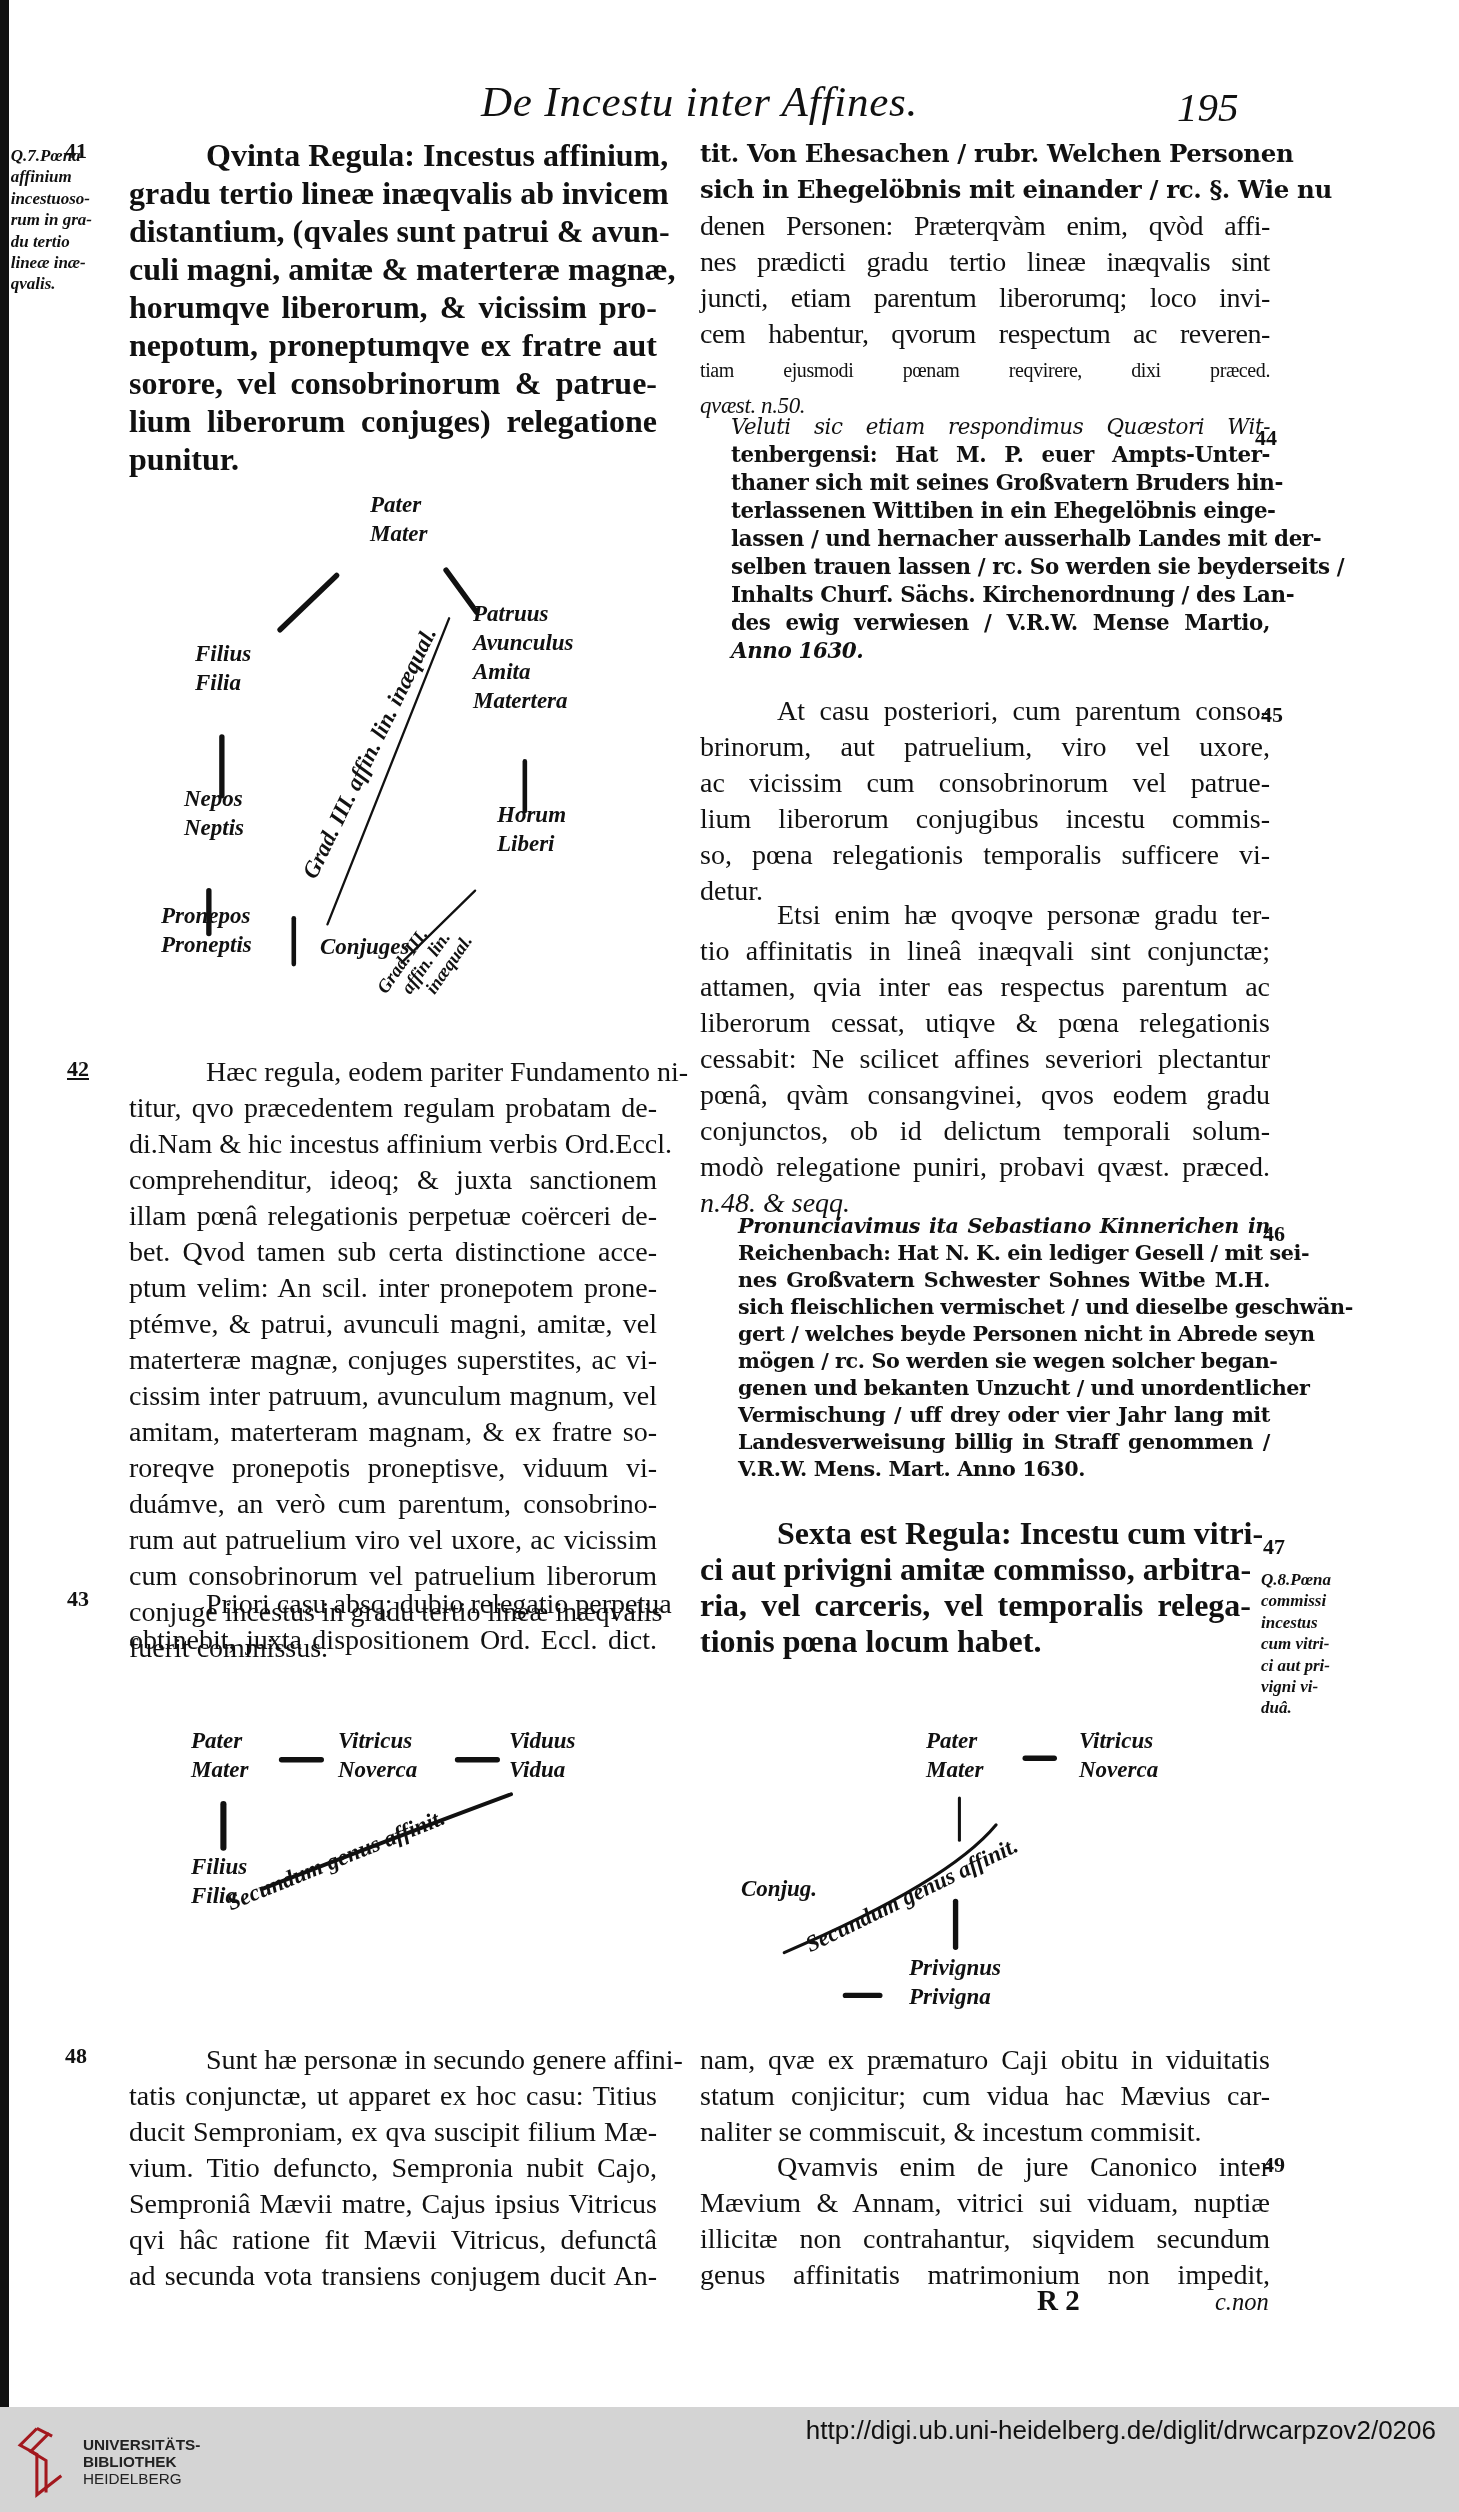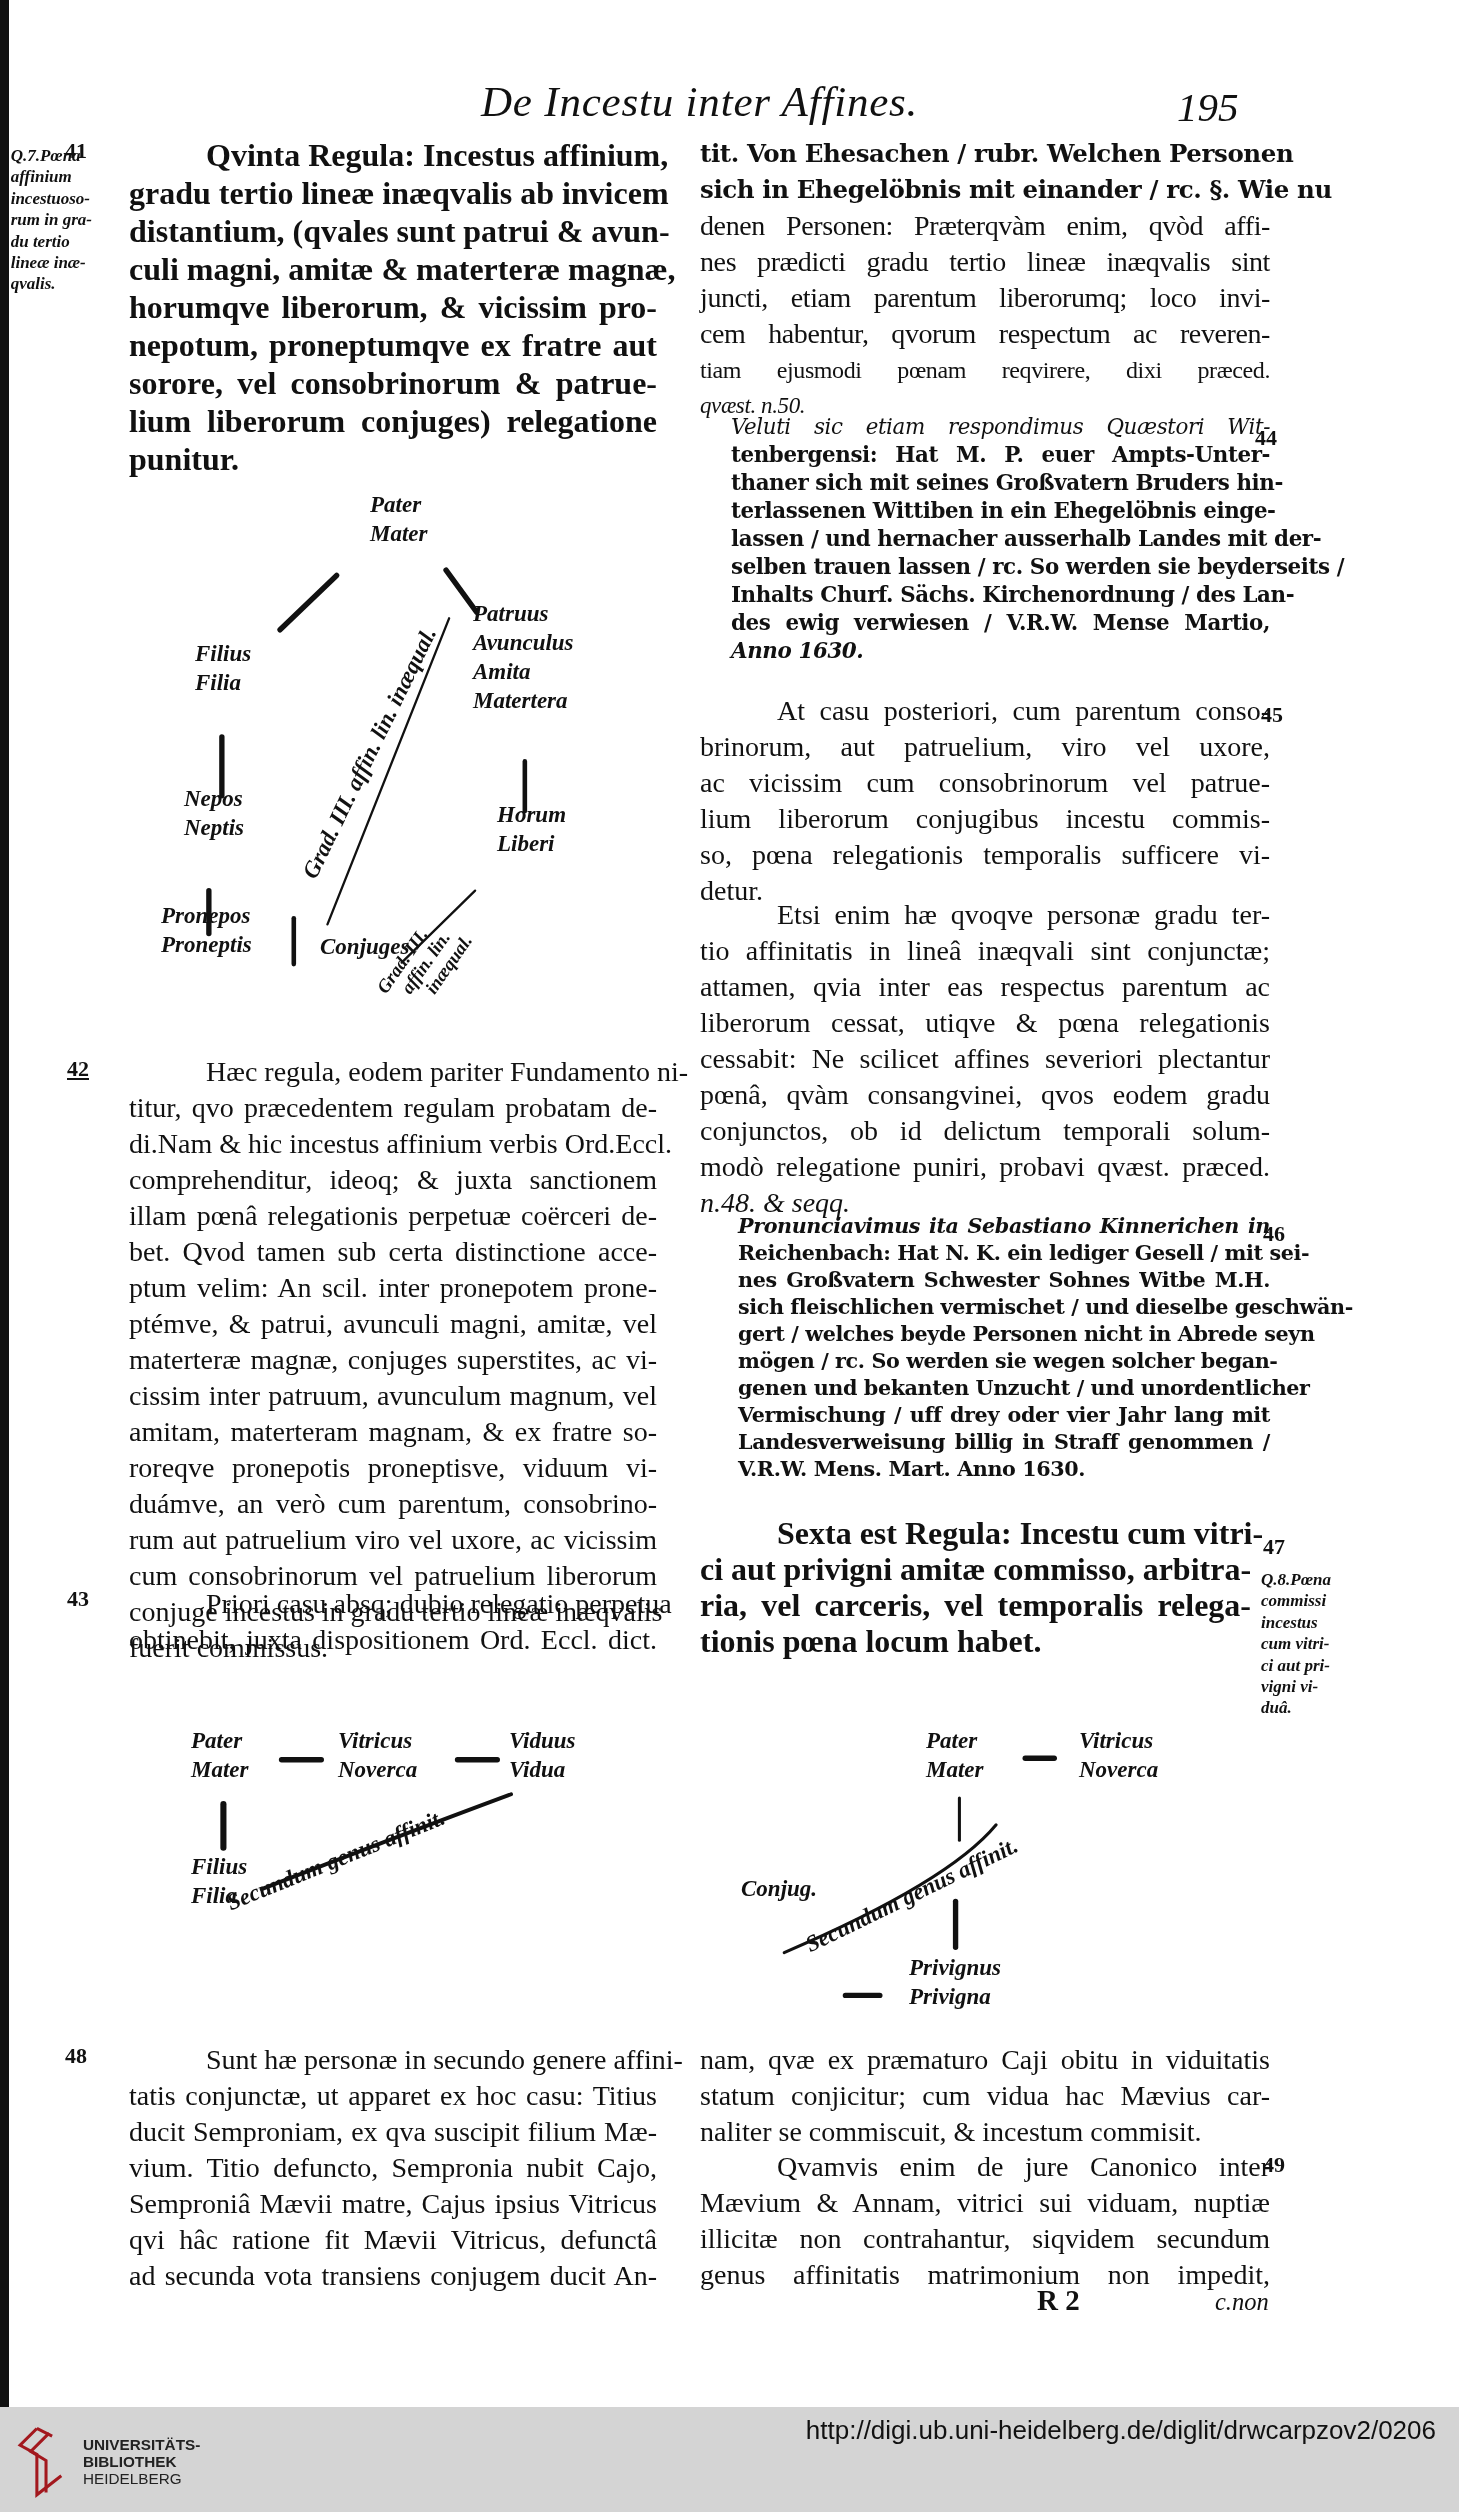--- a/index.html
+++ b/index.html
@@ -150,21 +150,21 @@
   <span class="line">ad secunda vota transiens conjugem ducit An-</span>
 </div>
 
 <div class="col frak" style="left:700px; top:136px; width:570px; font-size:24.5px; line-height:36px;">
   <span class="line">tit. Von Ehesachen / rubr. Welchen Personen</span>
   <span class="line">sich in Ehegelöbnis mit einander / rc. §. Wie nu</span>
   <span class="line" style="font-weight:normal; font-family:'Liberation Serif',serif; font-size:28px;">denen Personen: Præterqvàm enim, qvòd affi-</span>
   <span class="line" style="font-weight:normal; font-family:'Liberation Serif',serif; font-size:28px;">nes prædicti gradu tertio lineæ inæqvalis sint</span>
   <span class="line" style="font-weight:normal; font-family:'Liberation Serif',serif; font-size:28px;">juncti, etiam parentum liberorumq; loco invi-</span>
   <span class="line" style="font-weight:normal; font-family:'Liberation Serif',serif; font-size:28px;">cem habentur, qvorum respectum ac reveren-</span>
-  <span class="line" style="font-weight:normal; font-family:'Liberation Serif',serif; font-size:24px;">tiam ejusmodi pœnam reqvirere, dixi præced.</span>
+  <span class="line" style="font-weight:normal; font-family:'Liberation Serif',serif; font-size:20px;">tiam ejusmodi pœnam reqvirere, dixi præced.</span>
   <span class="line last it" style="font-weight:normal; font-family:'Liberation Serif',serif; font-size:23px;">qvæst. n.50.</span>
 </div>
 
 <div class="para-num" style="left:1255px; top:425px;">44</div>
 <div class="col frak" style="left:731px; top:413px; width:539px; font-size:21.4px; line-height:28px;">
   <span class="line it" style="font-weight:normal;">Veluti sic etiam respondimus Quæstori Wit-</span>
   <span class="line">tenbergensi: Hat M. P. euer Ampts-Unter-</span>
   <span class="line">thaner sich mit seines Großvatern Bruders hin-</span>
   <span class="line">terlassenen Wittiben in ein Ehegelöbnis einge-</span>
   <span class="line">lassen / und hernacher ausserhalb Landes mit der-</span>

